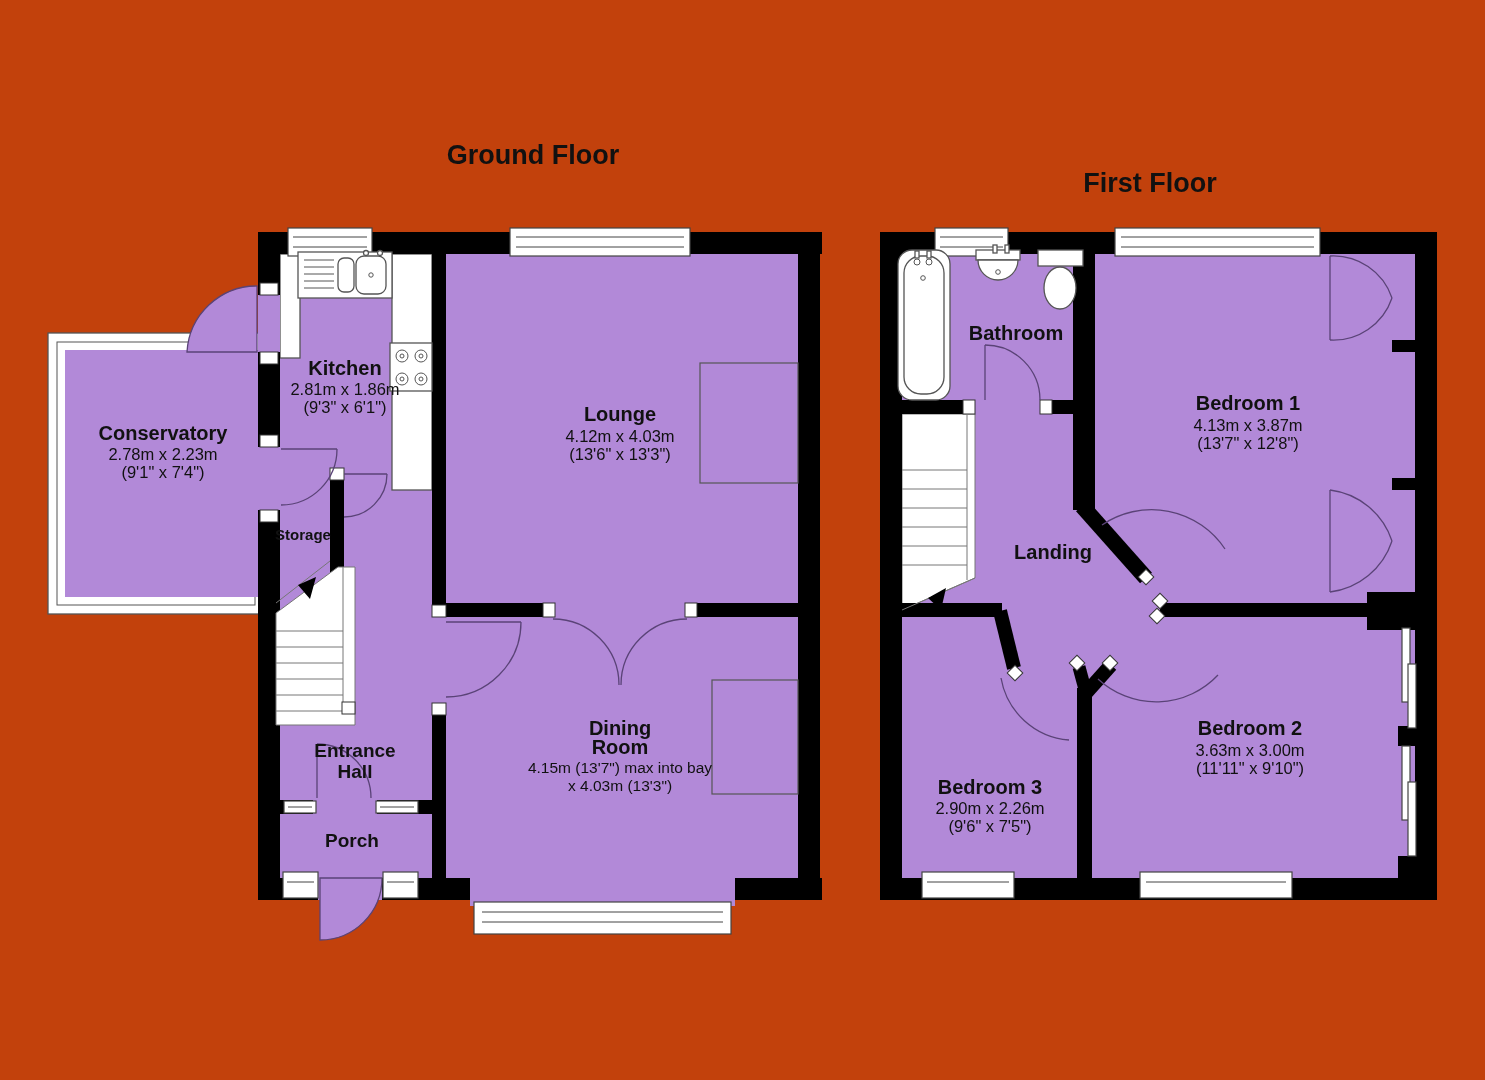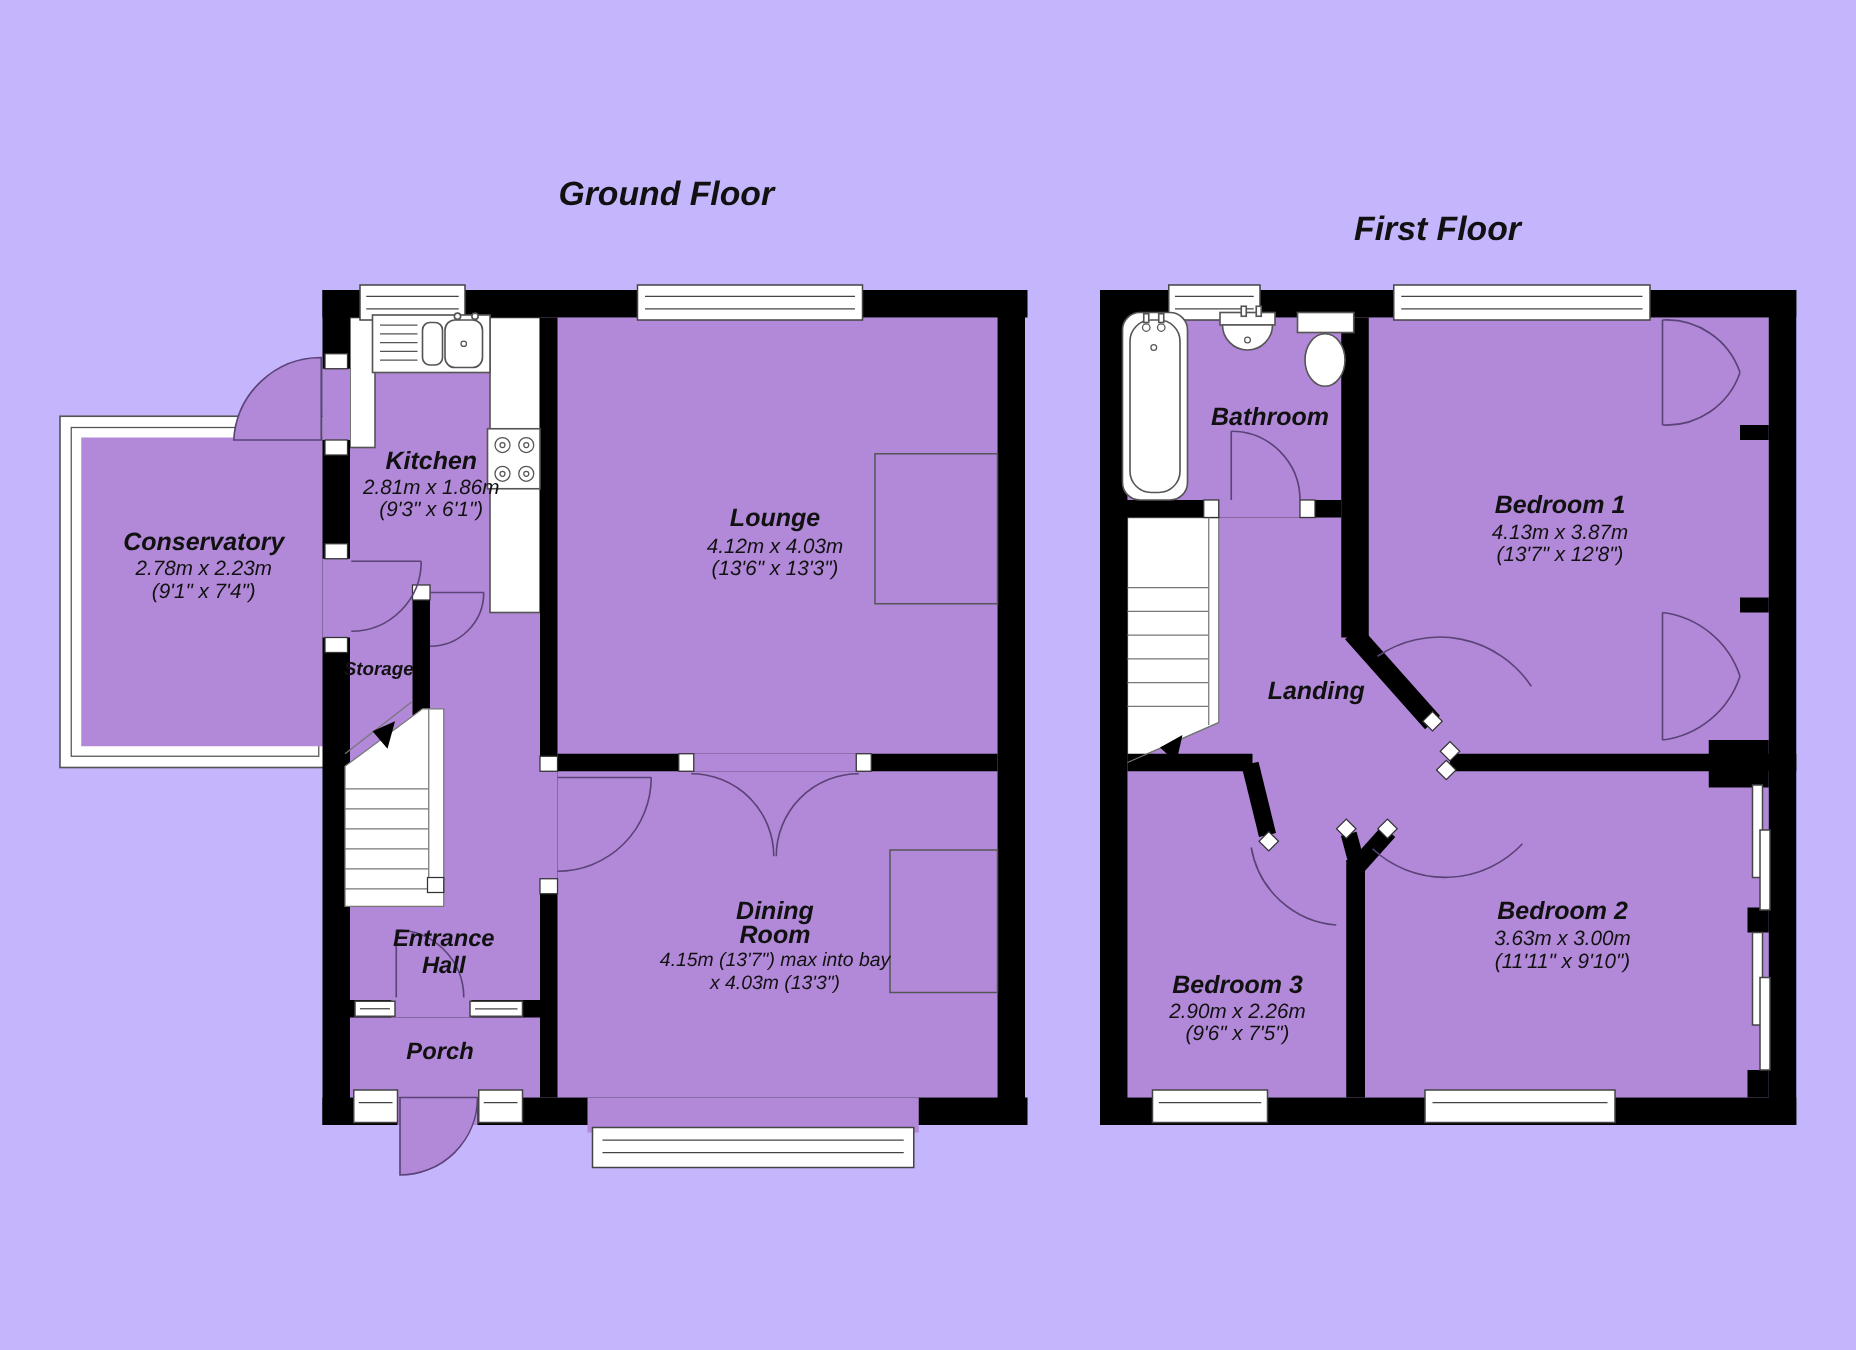--- a/index.html
+++ b/index.html
@@ -1,16 +1,16 @@
 <!DOCTYPE html>
 <html><head>
 <meta charset="utf-8">
 <style>
   html,body{margin:0;padding:0;background:#ffffff;}
-  .canvas-wrap{width:1485px;height:1080px;background:#c4b5fd;position:relative;font-family:"Liberation Sans",sans-serif;font-style:italic;}
+  .canvas-wrap{width:1485px;height:1080px;background:#c2410c;position:relative;font-family:"Liberation Sans",sans-serif;}
   text{fill:#111111;font-family:"Liberation Sans",sans-serif;}
   .floor-title{font-size:27px;font-weight:700;}
   .room-name{font-size:20px;font-weight:700;}
   .room-name-sm{font-size:15px;font-weight:700;}
   .room-name-md{font-size:19px;font-weight:700;}
   .room-dim{font-size:16.5px;font-weight:400;}
   .room-dim-sm{font-size:15.5px;font-weight:400;}
   .wall{fill:#000000;}
   .floor{fill:#b289d8;}
   .opening{fill:#b289d8;}

